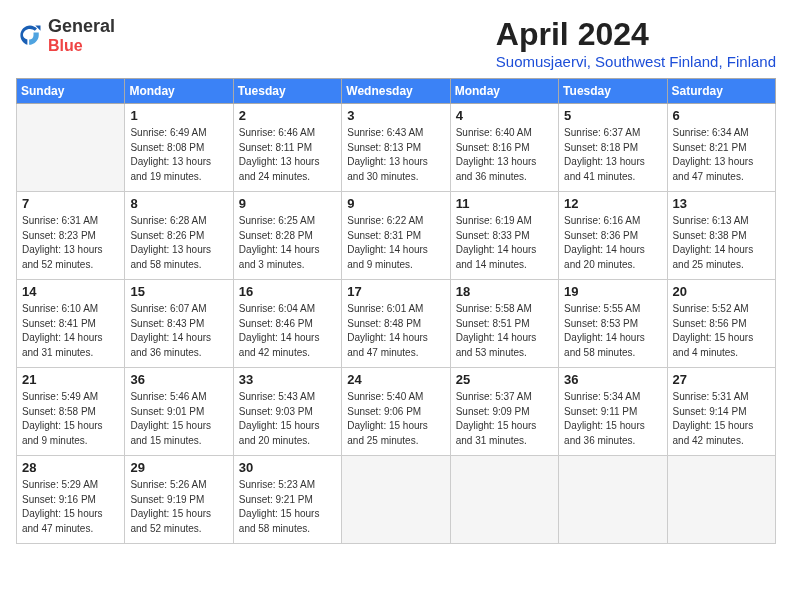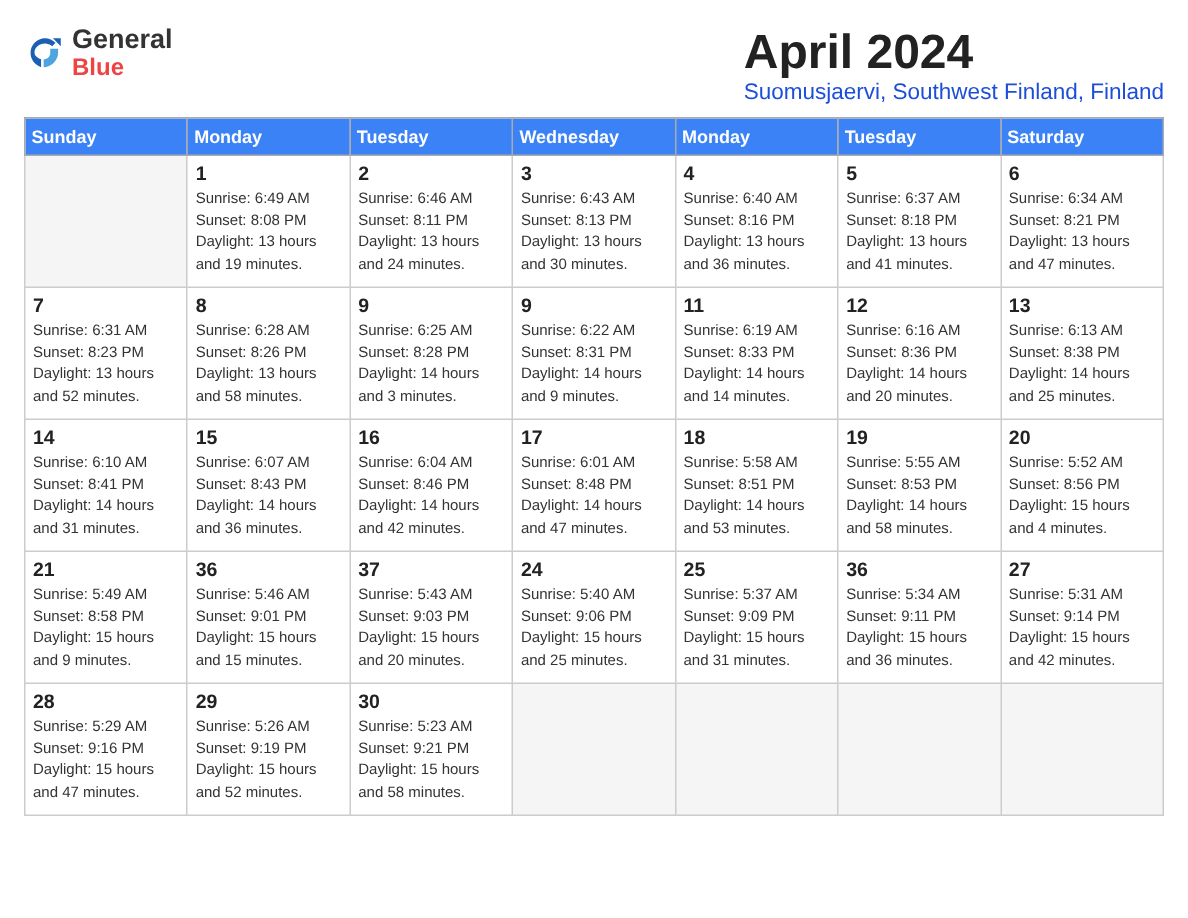--- a/index.html
+++ b/index.html
@@ -211,21 +211,21 @@
       <tr>
         <td>
           <div class="day-number">21</div>
           <div class="day-info">Sunrise: 5:49 AM<br>Sunset: 8:58 PM<br>Daylight: 15 hours and 9 minutes.</div>
         </td>
         <td>
           <div class="day-number">36</div>
           <div class="day-info">Sunrise: 5:46 AM<br>Sunset: 9:01 PM<br>Daylight: 15 hours and 15 minutes.</div>
         </td>
         <td>
-          <div class="day-number">37</div>
+          <div class="day-number">33</div>
           <div class="day-info">Sunrise: 5:43 AM<br>Sunset: 9:03 PM<br>Daylight: 15 hours and 20 minutes.</div>
         </td>
         <td>
           <div class="day-number">24</div>
           <div class="day-info">Sunrise: 5:40 AM<br>Sunset: 9:06 PM<br>Daylight: 15 hours and 25 minutes.</div>
         </td>
         <td>
           <div class="day-number">25</div>
           <div class="day-info">Sunrise: 5:37 AM<br>Sunset: 9:09 PM<br>Daylight: 15 hours and 31 minutes.</div>
         </td>

